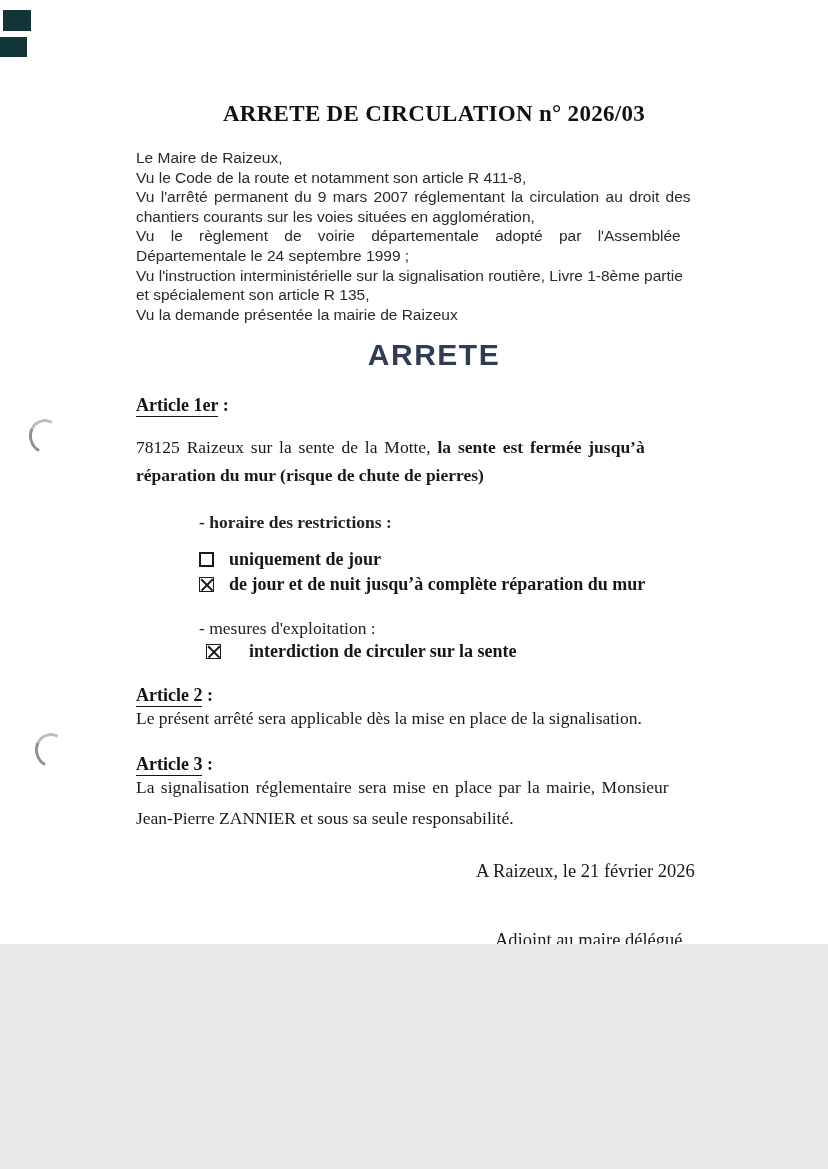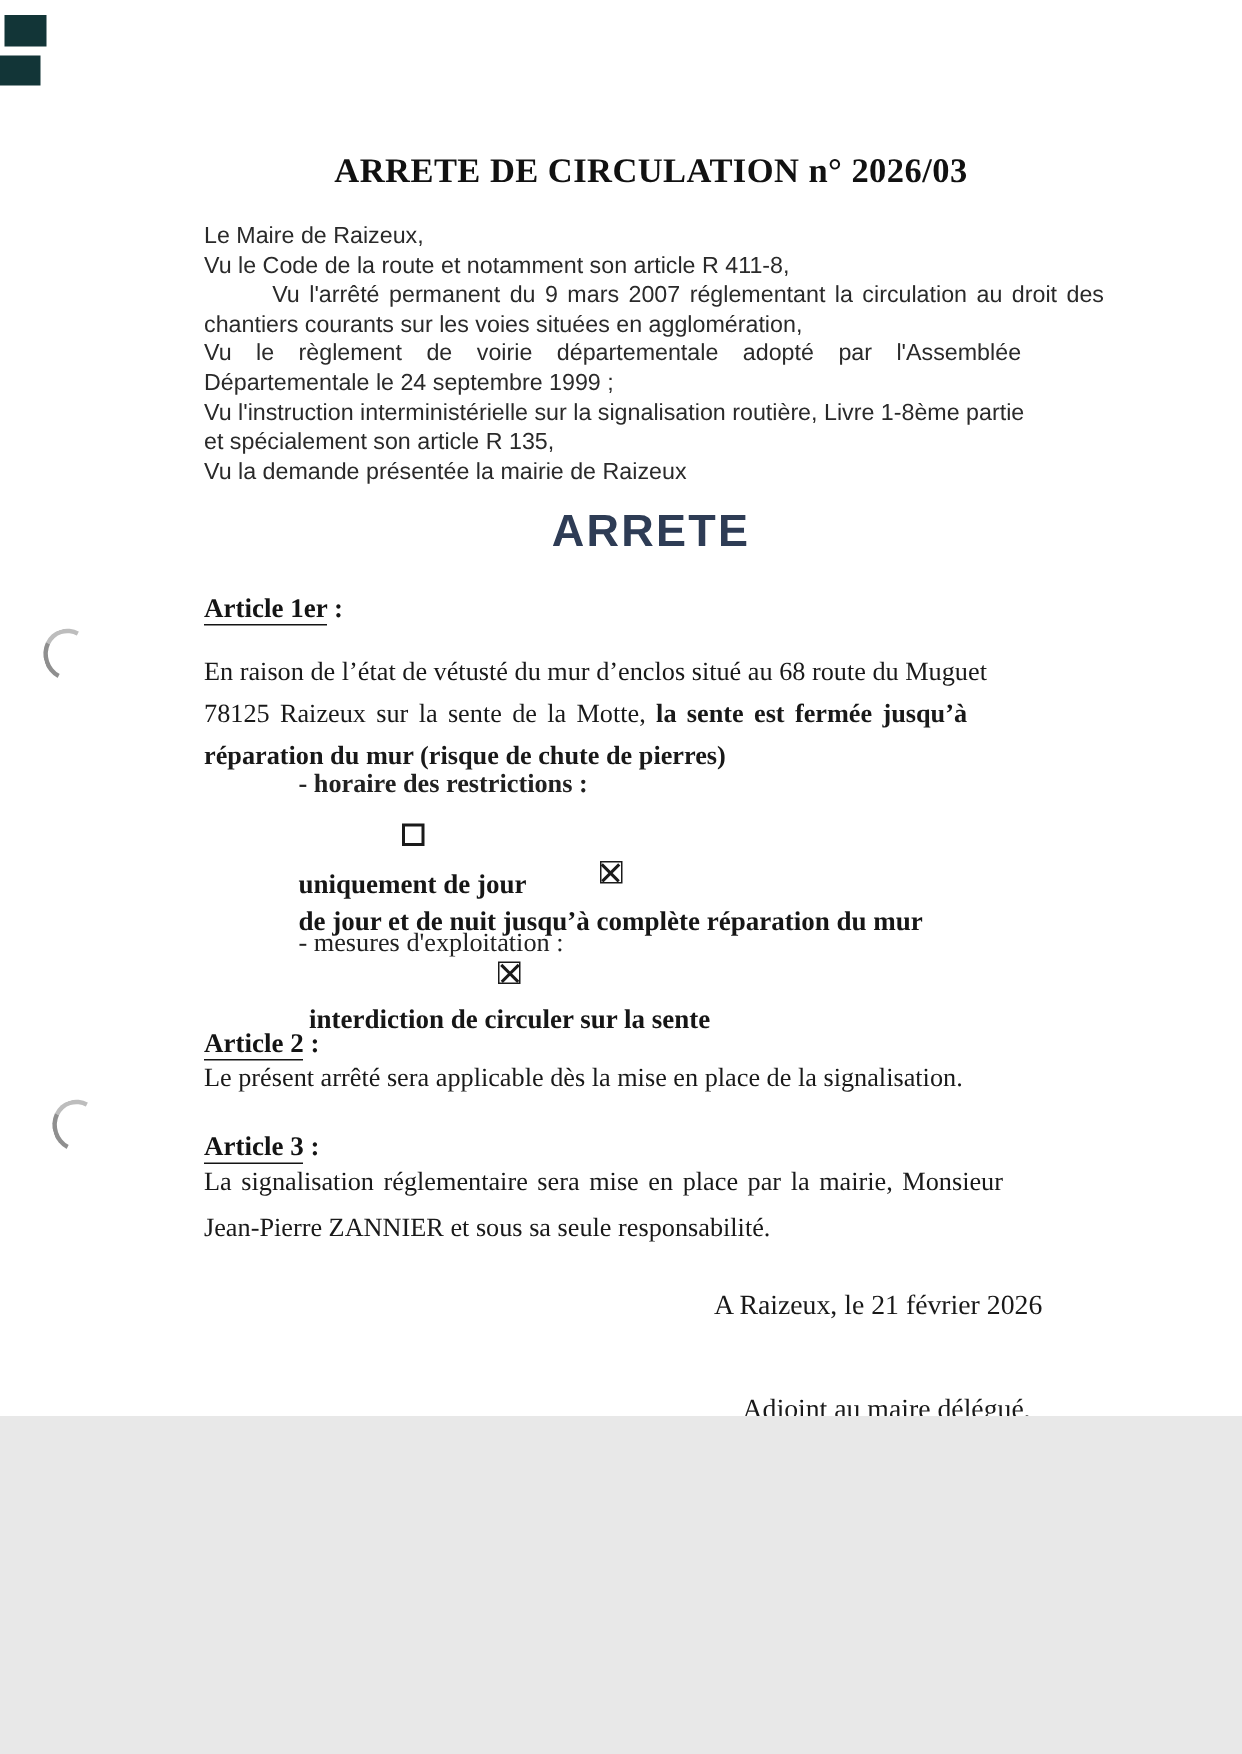--- a/index.html
+++ b/index.html
@@ -25,21 +25,21 @@
     position:absolute;left:136px;top:101px;width:596px;margin:0;
     text-align:center;font-size:23px;font-weight:bold;color:#111;
     font-family:"Liberation Serif", serif;letter-spacing:0.3px;
   }
   .preamble{
     position:absolute;left:136px;top:148px;width:600px;
     font-family:"Liberation Sans", sans-serif;font-size:15.5px;line-height:19.6px;color:#2a2a2a;
   }
   .pl{white-space:nowrap;}
   .pl.spread{word-spacing:12px;}
-  .pl.spread2{word-spacing:2px;text-align:right;}
+  .pl.spread2{word-spacing:2px;}
 
   .decree{
     position:absolute;left:136px;top:338px;width:596px;text-align:center;
     font-family:"Liberation Sans", sans-serif;font-size:30px;font-weight:600;
     color:#2e3c55;letter-spacing:1.5px;
   }
   .art-head{
     position:absolute;left:136px;font-size:18px;font-weight:bold;color:#141414;
   }
   .a1{top:395px;}
@@ -52,24 +52,24 @@
     font-size:17.5px;line-height:28px;color:#191919;
   }
   .para1 .line{white-space:nowrap;}
   .para1 .ws{word-spacing:2.5px;}
   strong{font-weight:bold;}
 
   .sub-label{position:absolute;left:199px;font-size:17.5px;color:#222;}
   .restrictions{top:512px;font-weight:bold;}
   .measures{top:618px;}
 
-  .opt-row{position:absolute;display:flex;align-items:center;gap:15px;white-space:nowrap;flex-direction:column;}
+  .opt-row{position:absolute;display:flex;align-items:center;gap:15px;white-space:nowrap;}
   .r1{left:199px;top:549px;}
   .r2{left:199px;top:574px;}
-  .r3{left:206px;top:641px;gap:13px;}
+  .r3{left:206px;top:641px;gap:28px;}
   .opt-label{font-size:18px;font-weight:bold;color:#161616;}
   .cb{width:11px;height:11px;border:2.6px solid #1a1a1a;display:inline-block;flex-shrink:0;position:relative;background:#fff;}
   .cb.checked{width:13px;height:13px;border-width:1.6px;}
   .cb.checked::before,.cb.checked::after{
     content:"";position:absolute;left:-1.5px;top:5.7px;width:16px;height:1.5px;background:#1a1a1a;
   }
   .cb.checked::before{transform:rotate(45deg);}
   .cb.checked::after{transform:rotate(-45deg);}
 
   .body-line{position:absolute;left:136px;font-size:17.5px;color:#191919;white-space:nowrap;}
@@ -108,21 +108,20 @@
     <div class="pl">Vu la demande présentée la mairie de Raizeux</div>
   </div>
 
   <div class="decree">ARRETE</div>
 
   <div class="art-head a1">
     <span class="u">Article 1er</span><span> :</span>
   </div>
 
   <div class="para1">
-    <div class="line">En raison de l’état de vétusté du mur d’enclos situé au 68 route du Muguet</div>
     <div class="line ws"><span>78125 Raizeux sur la sente de la Motte, </span><strong>la sente est fermée jusqu’à</strong></div>
     <div class="line"><strong>réparation du mur (risque de chute de pierres)</strong></div>
   </div>
 
   <div class="sub-label restrictions">- horaire des restrictions :</div>
 
   <div class="opt-row r1">
     <span class="cb"></span>
     <span class="opt-label">uniquement de jour</span>
   </div>

